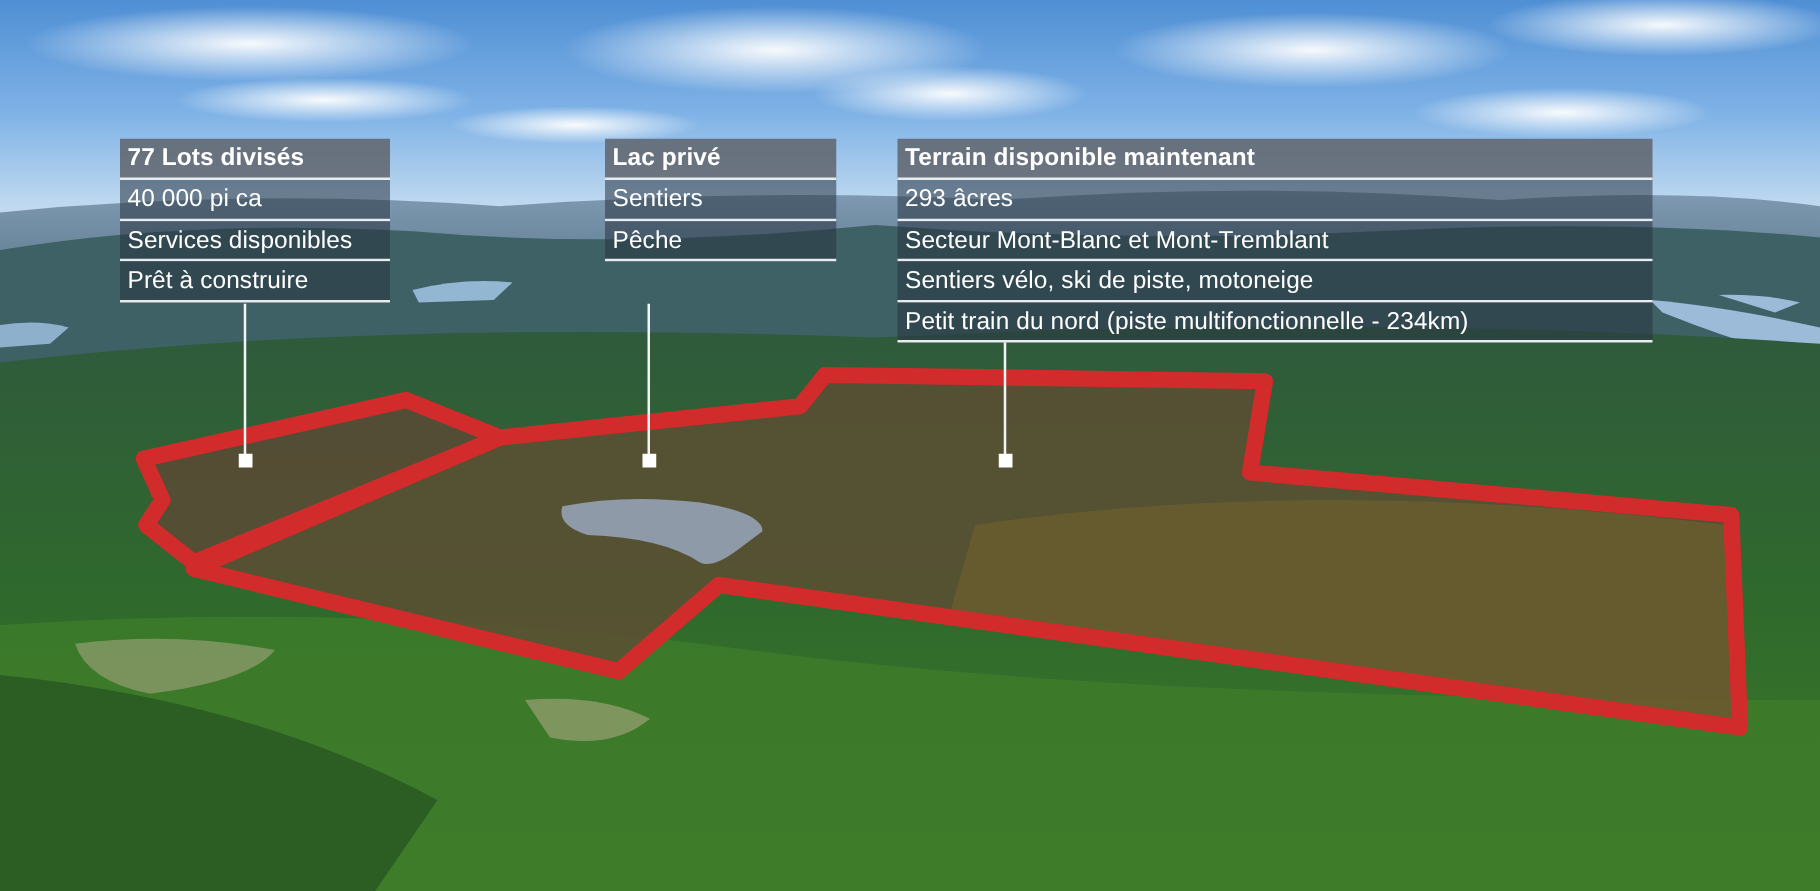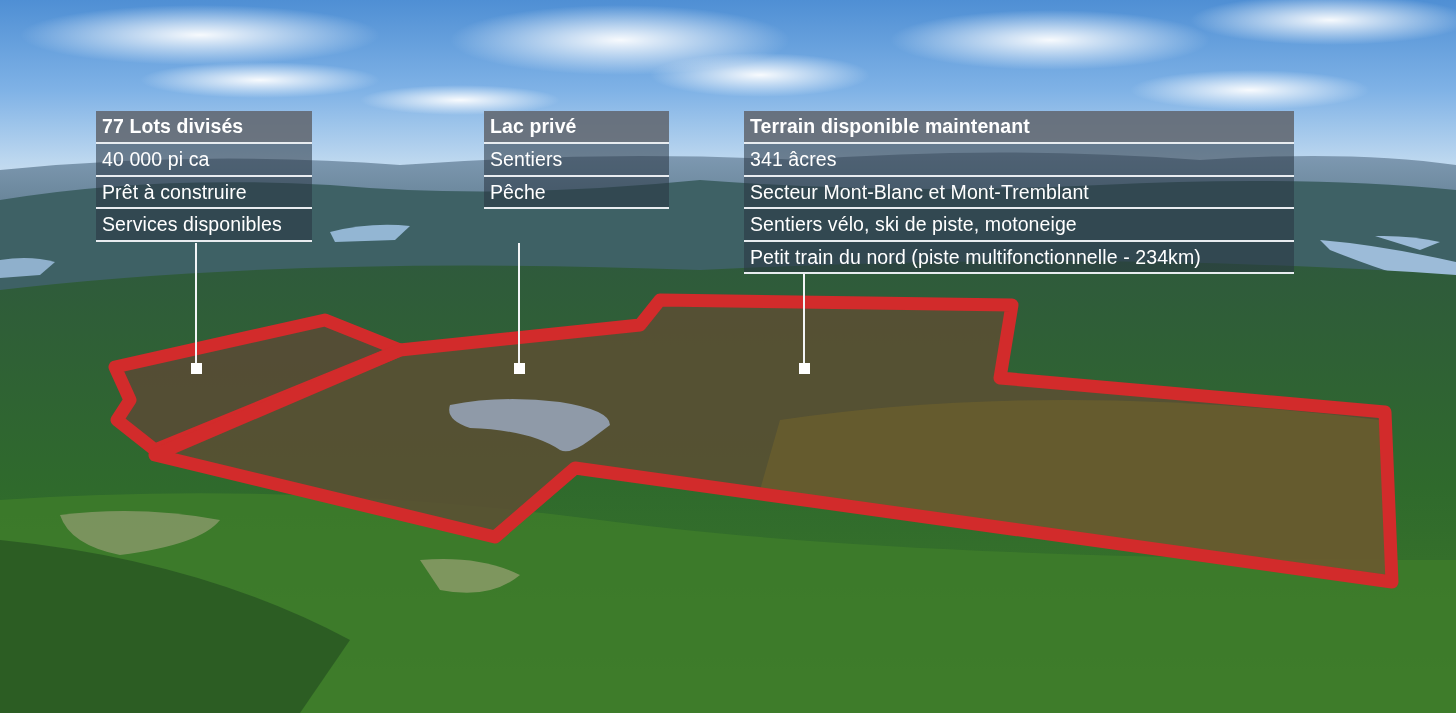--- a/index.html
+++ b/index.html
@@ -79,30 +79,30 @@
   <div class="leader" style="left:195px; top:243px; height:124px;"></div>
   <div class="marker" style="left:191px; top:363px;"></div>
   <div class="leader" style="left:518px; top:243px; height:124px;"></div>
   <div class="marker" style="left:514px; top:363px;"></div>
   <div class="leader" style="left:803px; top:272px; height:95px;"></div>
   <div class="marker" style="left:799px; top:363px;"></div>
 
   <div class="info-box" style="left:96px; top:111px; width:216px;border-radius:28px;">
     <div class="info-row title">77 Lots divisés</div>
     <div class="info-row">40 000 pi ca</div>
+    <div class="info-row">Services disponibles</div>
     <div class="info-row">Prêt à construire</div>
-    <div class="info-row">Services disponibles</div>
   </div>
 
   <div class="info-box" style="left:436px; top:111px; width:185px;padding-left:48px;">
     <div class="info-row title">Lac privé</div>
     <div class="info-row">Sentiers</div>
     <div class="info-row">Pêche</div>
   </div>
 
-  <div class="info-box" style="left:744px; top:111px; width:550px;">
+  <div class="info-box" style="left:718px; top:111px; width:604px;">
     <div class="info-row title">Terrain disponible maintenant</div>
-    <div class="info-row">341 âcres</div>
+    <div class="info-row">293 âcres</div>
     <div class="info-row">Secteur Mont-Blanc et Mont-Tremblant</div>
     <div class="info-row">Sentiers vélo, ski de piste, motoneige</div>
     <div class="info-row">Petit train du nord (piste multifonctionnelle -  234km)</div>
   </div>
 </div>
 
 </body></html>

